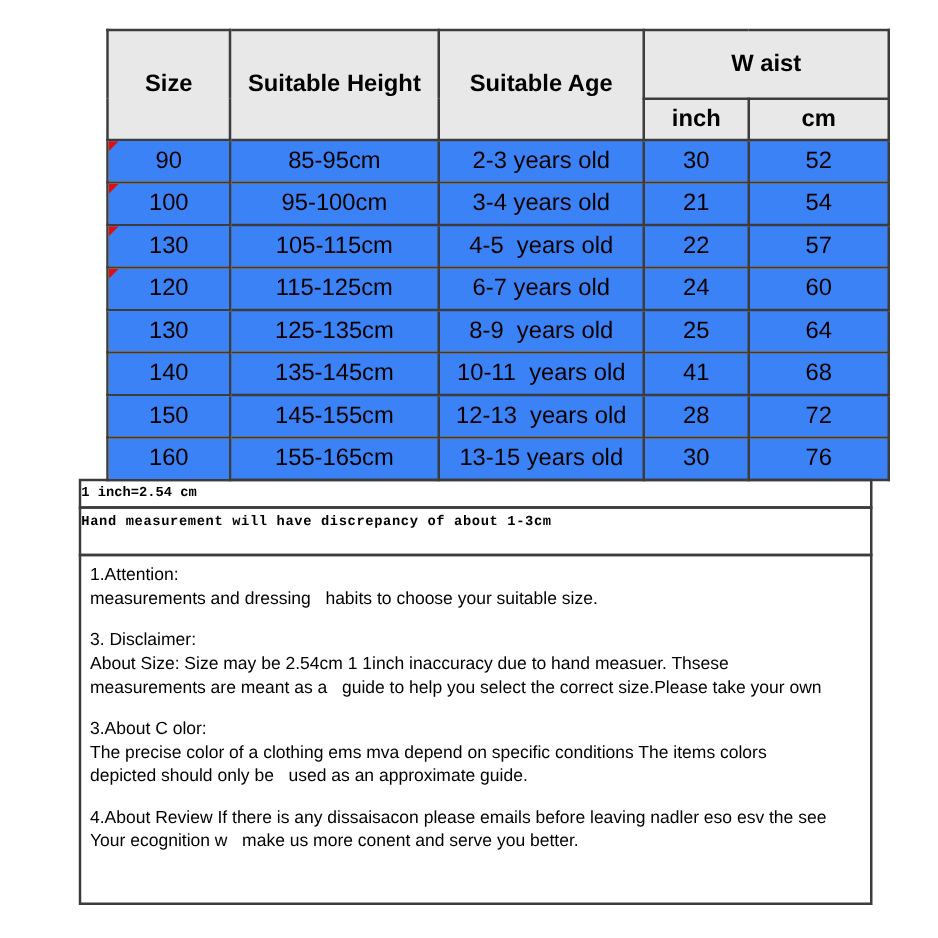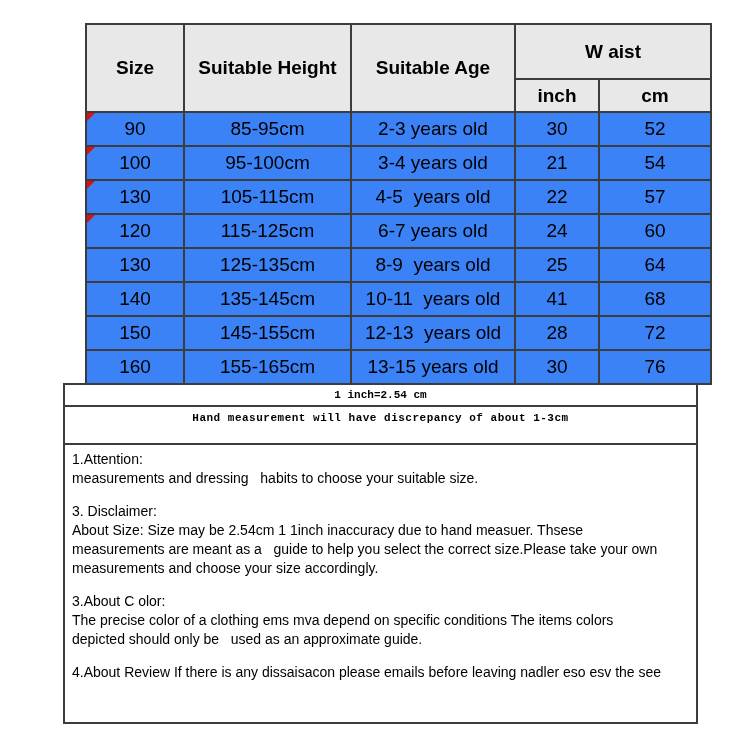--- a/index.html
+++ b/index.html
@@ -49,21 +49,20 @@
     border-top: 8px solid #dd0f0f;
     border-right: 8px solid transparent;
   }
 
   
   .info-row {
     box-sizing: border-box;
     width: 635px;
     border: 2px solid #3c3c3c;
     margin-top: -2px;
-    text-align: center;
     font-family: "Liberation Mono", monospace;
     font-weight: bold;
   }
   .info-row.row1 { height: 24px; line-height: 20px; font-size: 11px; }
   .info-row.row2 { height: 40px; line-height: 22px; font-size: 11px; letter-spacing: 0.5px; }
 
   
   .notes-box {
     box-sizing: border-box;
     width: 635px;
@@ -172,25 +171,25 @@
 
   <div class="notes-box">
     <div class="note">
       <div class="note-line">1.Attention:</div>
       <div class="note-line">measurements and dressing   habits to choose your suitable size.</div>
     </div>
     <div class="note">
       <div class="note-line">3. Disclaimer:</div>
       <div class="note-line">About Size: Size may be 2.54cm 1 1inch inaccuracy due to hand measuer. Thsese</div>
       <div class="note-line">measurements are meant as a   guide to help you select the correct size.Please take your own</div>
-      <div class="note-line">measurements and choose your size accordingly.</div>
     </div>
     <div class="note">
       <div class="note-line">3.About C olor:</div>
       <div class="note-line">The precise color of a clothing ems mva depend on specific conditions The items colors</div>
       <div class="note-line">depicted should only be   used as an approximate guide.</div>
     </div>
     <div class="note">
       <div class="note-line">4.About Review If there is any dissaisacon please emails before leaving nadler eso esv the see</div>
+      <div class="note-line">Your ecognition w   make us more conent and serve you better.</div>
     </div>
   </div>
 
 </div>
 
 </body></html>

